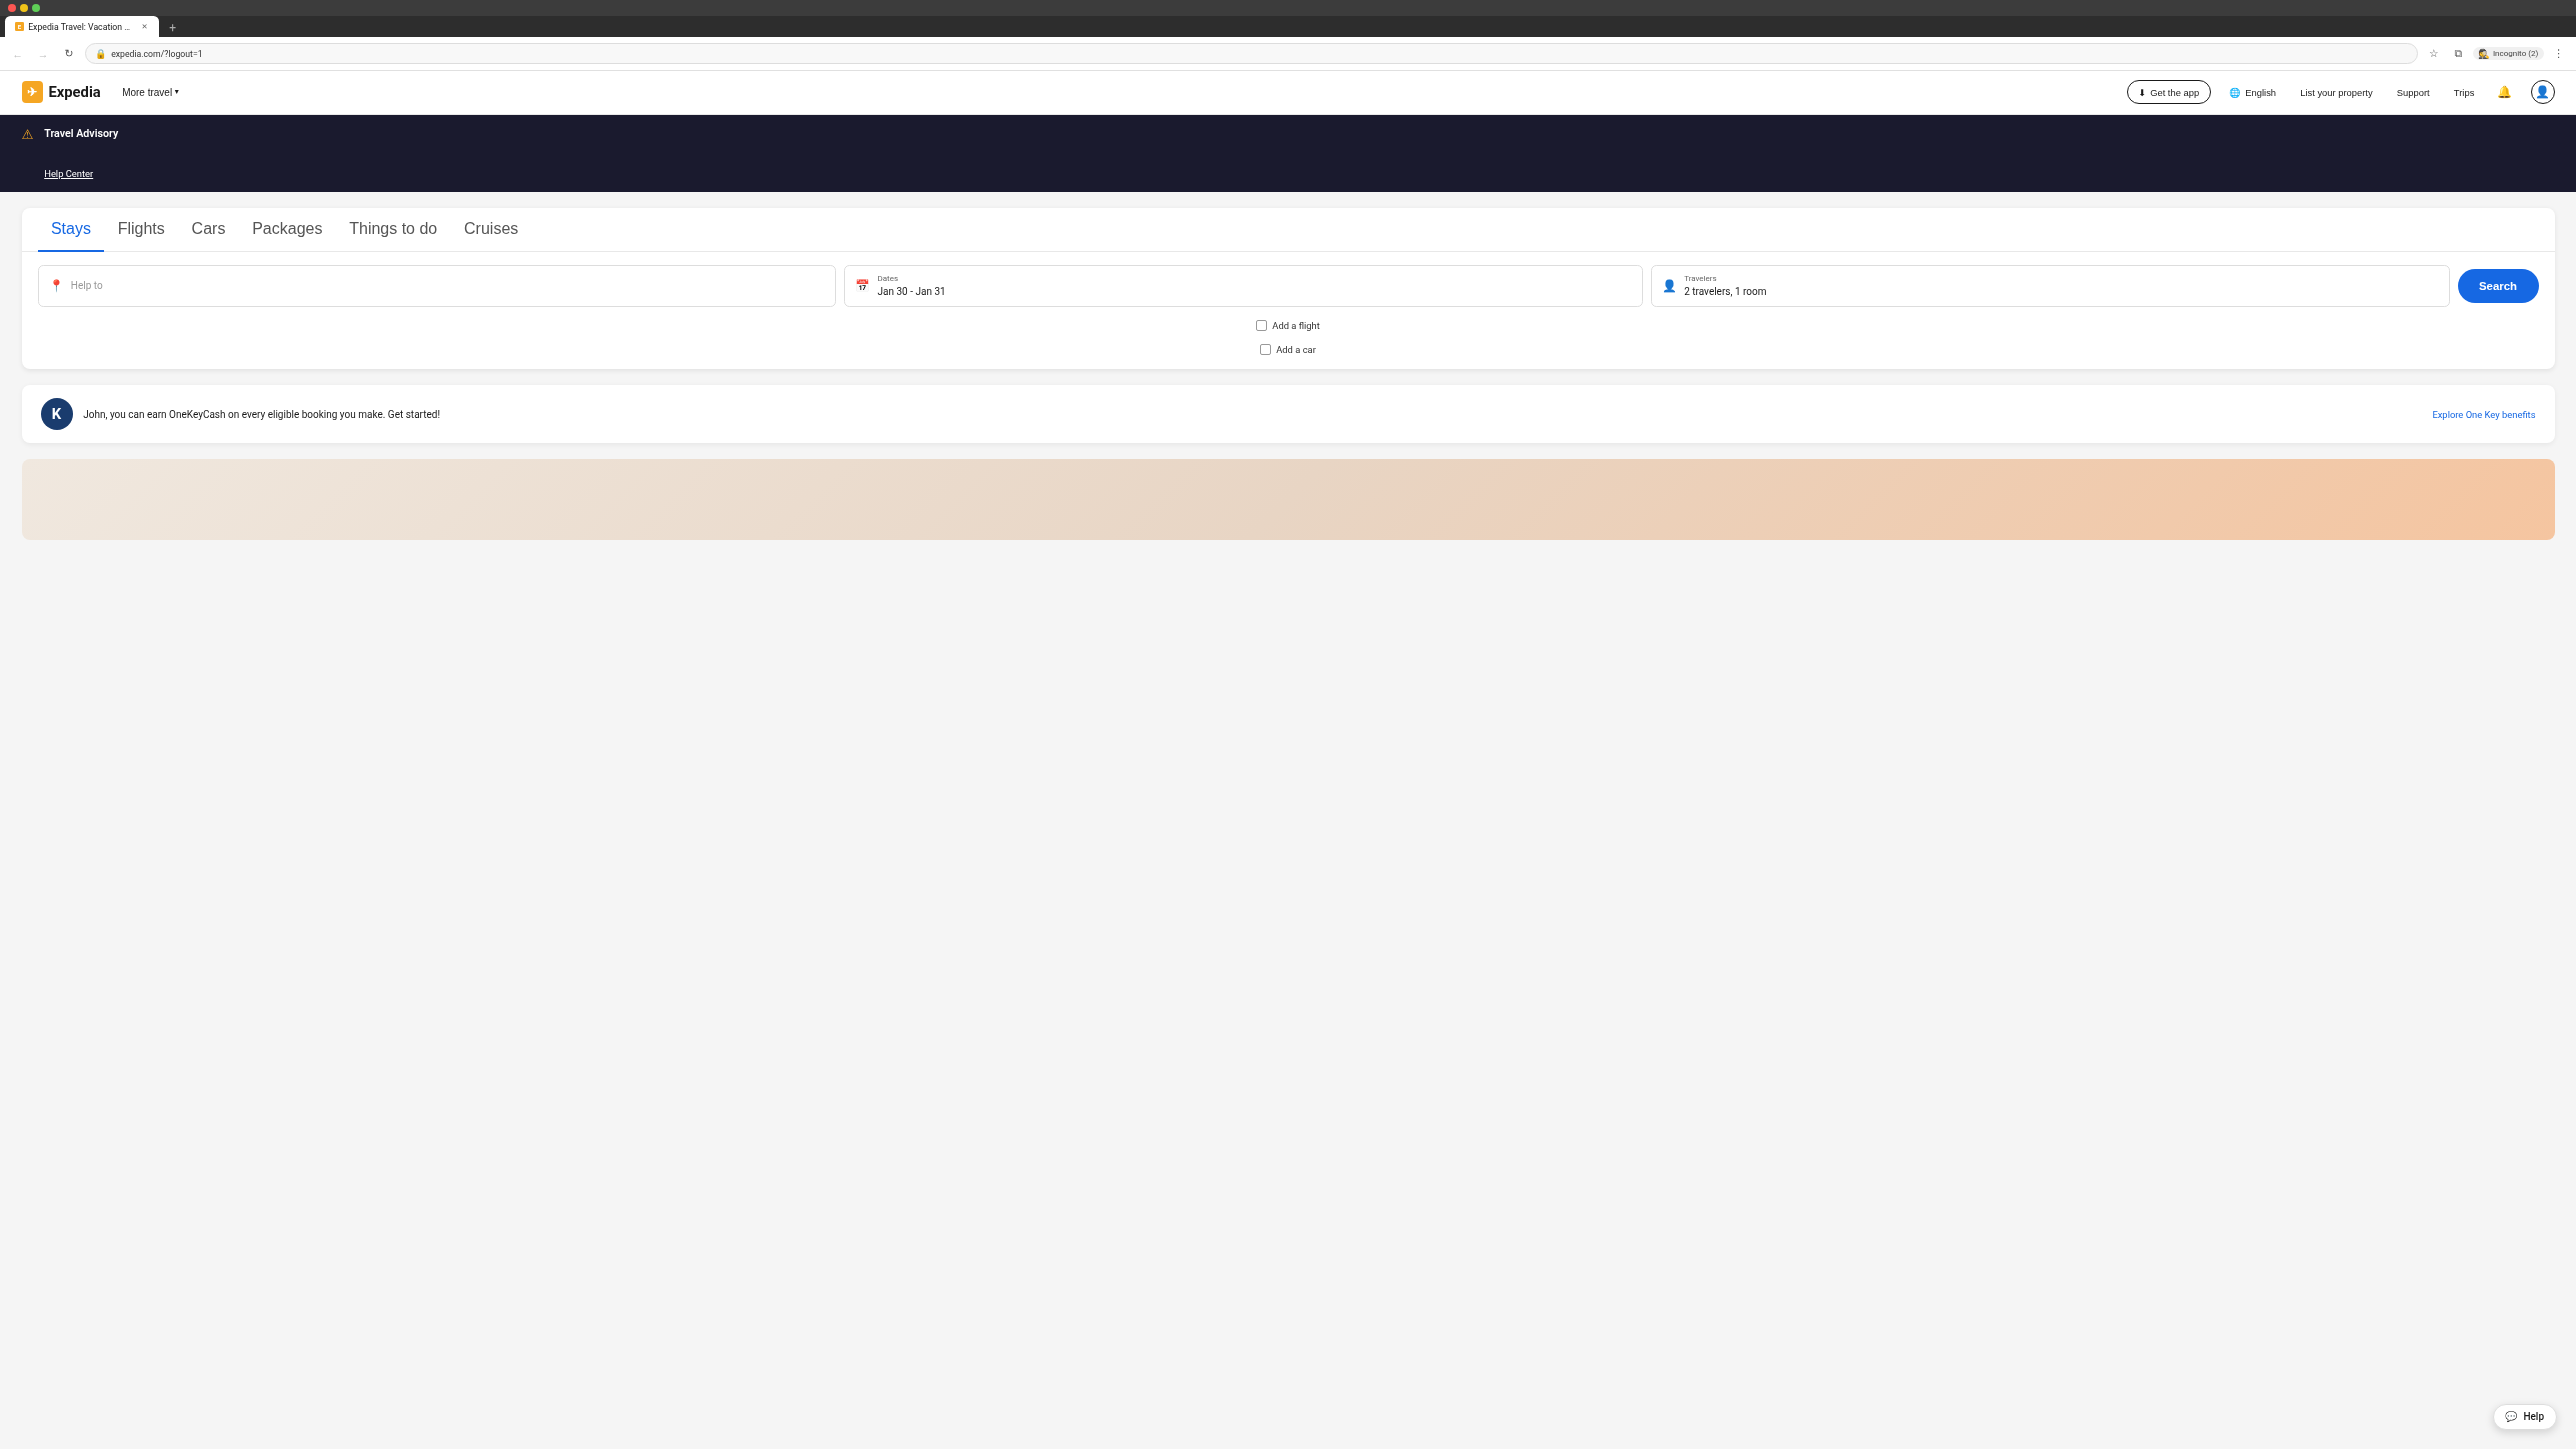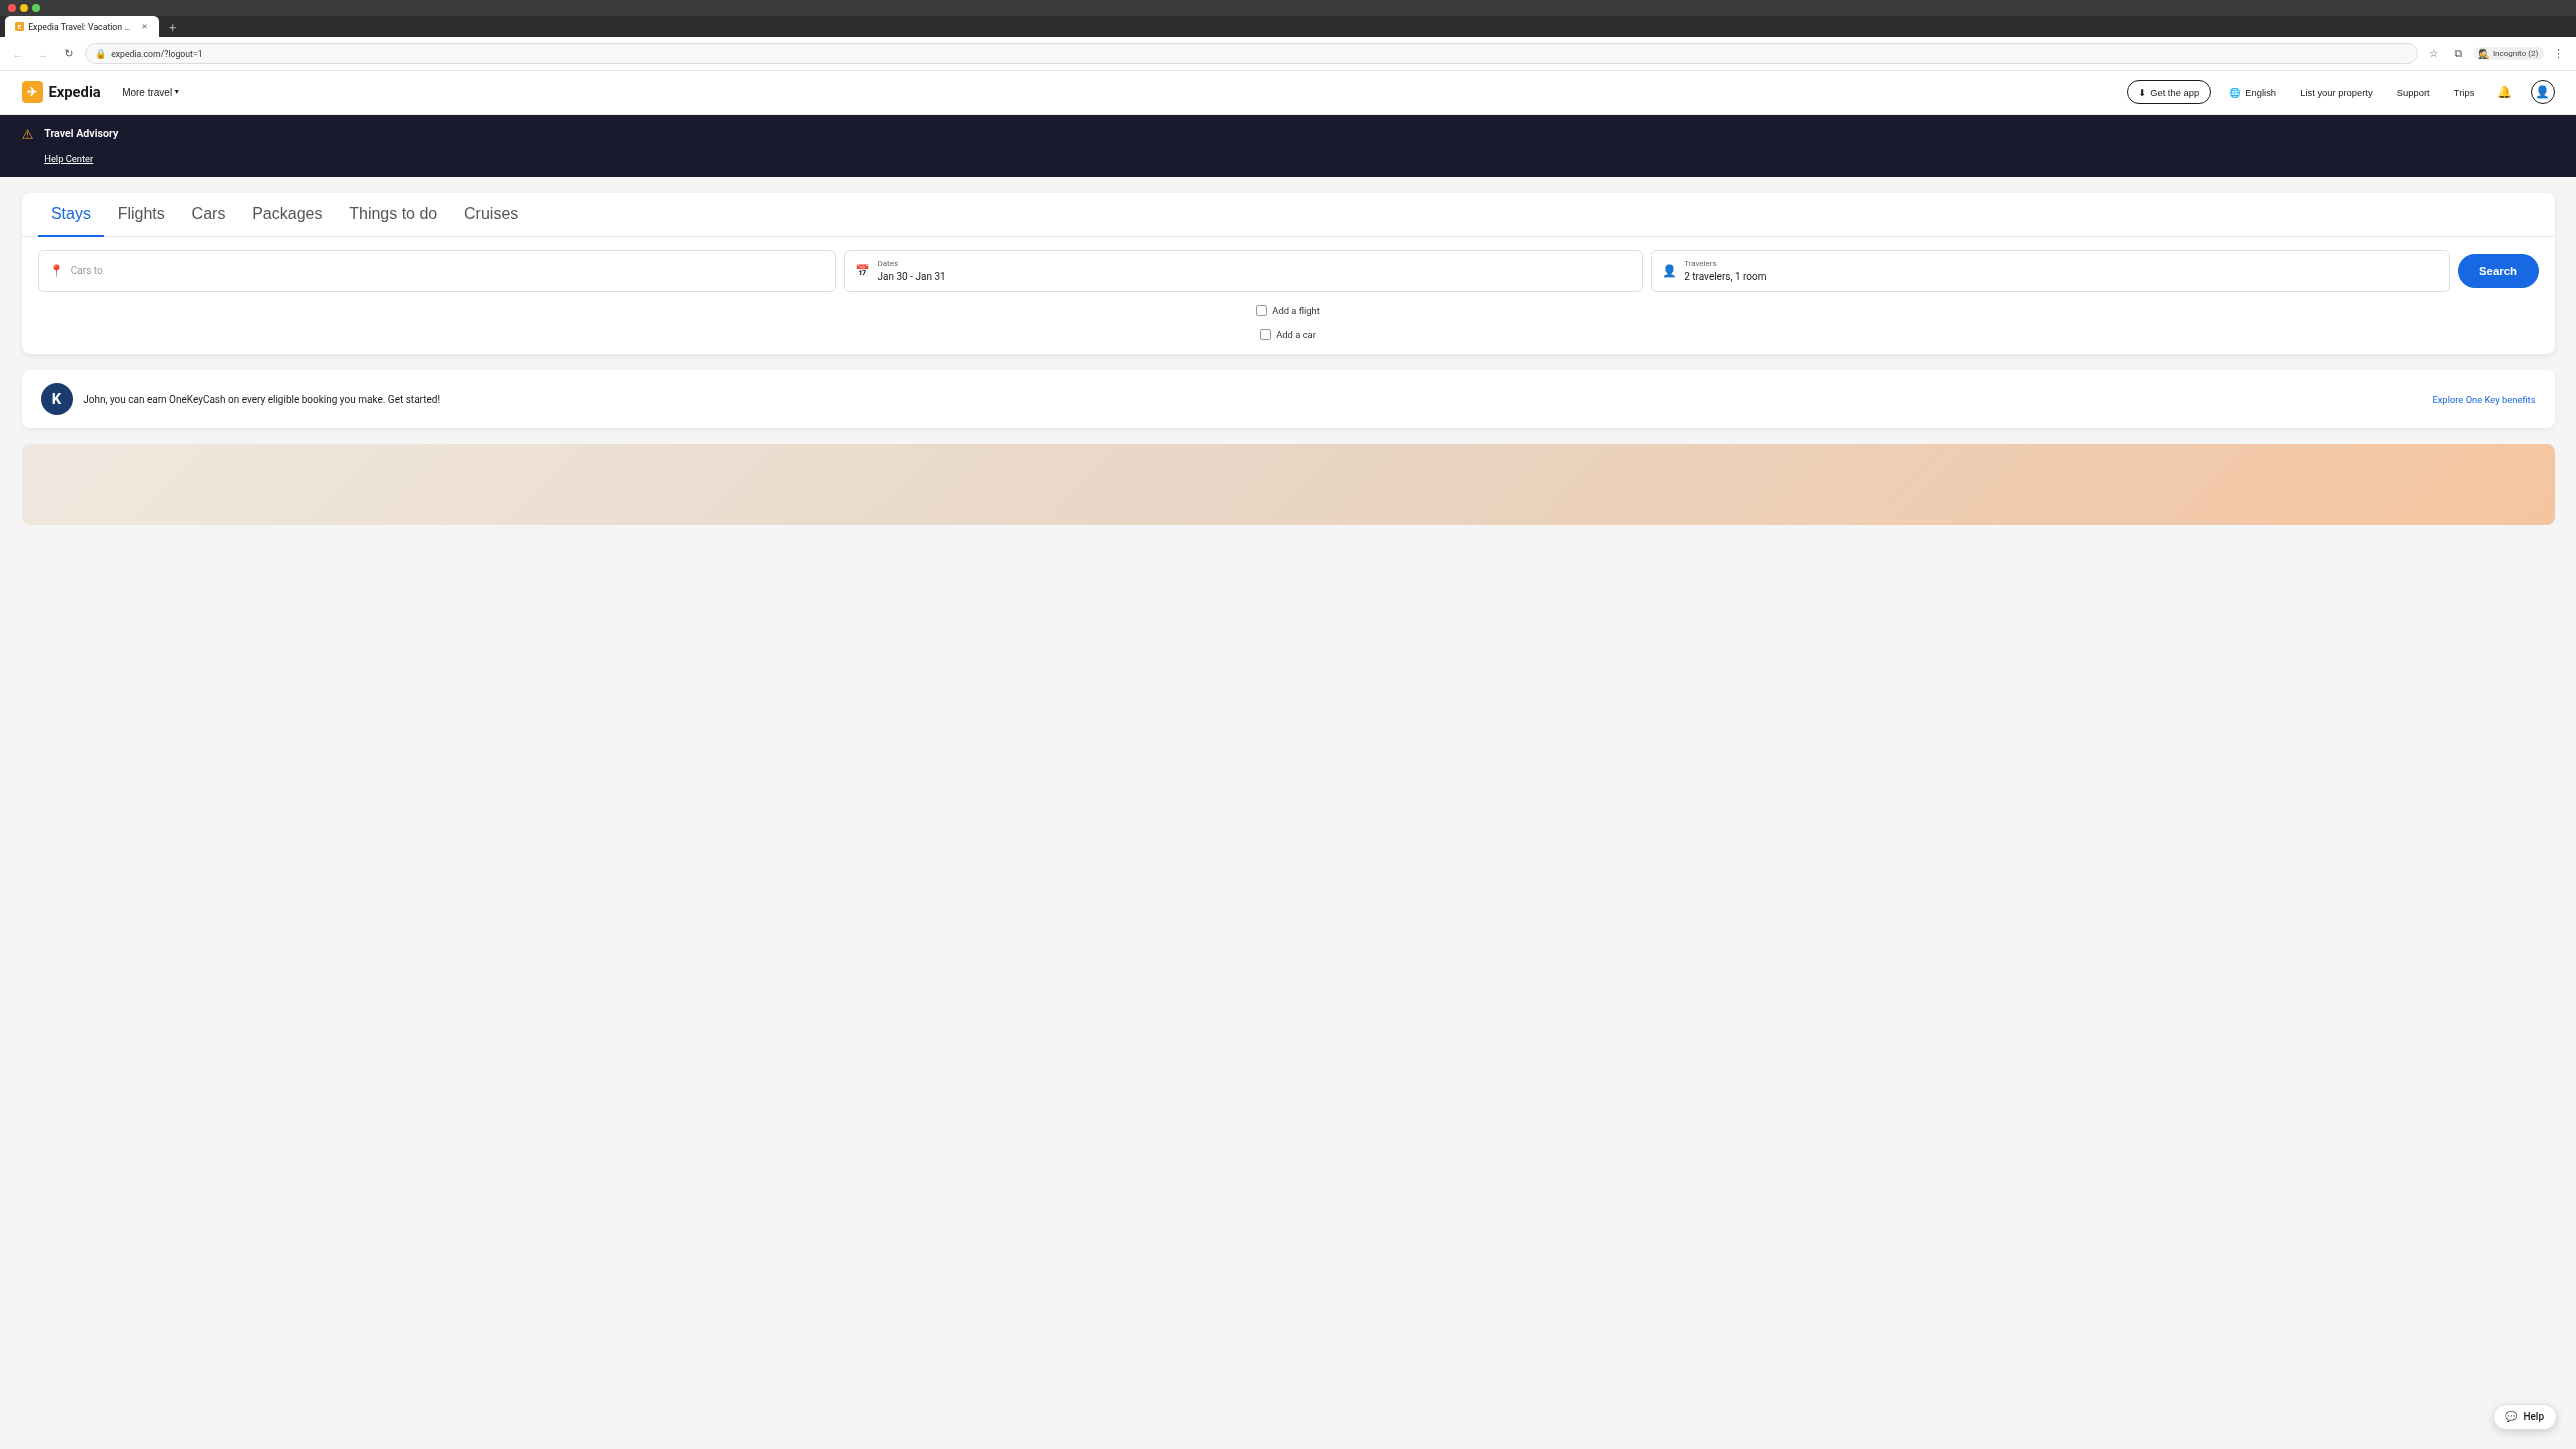--- a/index.html
+++ b/index.html
@@ -219,21 +219,21 @@
       gap: 10.7px;
     }
     .advisory-icon {
       font-size: 13.4px;
       margin-top: 0.7px;
       color: #f5a623;
       flex-shrink: 0;
     }
     .advisory-content { flex: 1; }
     .advisory-title {
-      font-size: 10.7px; font-weight: 600; margin-bottom: 5px;
+      font-size: 10.7px; font-weight: 600; margin-bottom: 20px;
     }
     .advisory-text {
       font-size: 9.4px; color: #ccc; line-height: 1.5;
     }
     .advisory-link {
       display: inline-block;
       margin-top: 8px;
       font-size: 9.4px; color: #fff;
       text-decoration: underline; cursor: pointer;
     }
@@ -497,21 +497,21 @@
       <button class="search-tab">
         <span>Cruises</span>
       </button>
     </div>
 
     <div class="search-fields">
 
       <div class="search-field" style="flex:2;">
         <span class="search-field-icon">📍</span>
         <div class="search-field-content">
-          <span class="search-field-placeholder">Cars to</span>
+          <span class="search-field-placeholder">Help to</span>
         </div>
       </div>
 
       <div class="search-field" style="flex:2;">
         <span class="search-field-icon">📅</span>
         <div class="search-field-content">
           <span class="search-field-label">Dates</span>
           <span class="search-field-value">Jan 30 - Jan 31</span>
         </div>
       </div>

